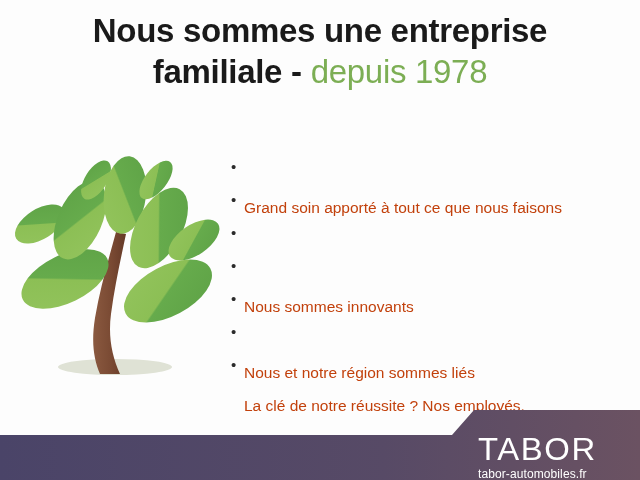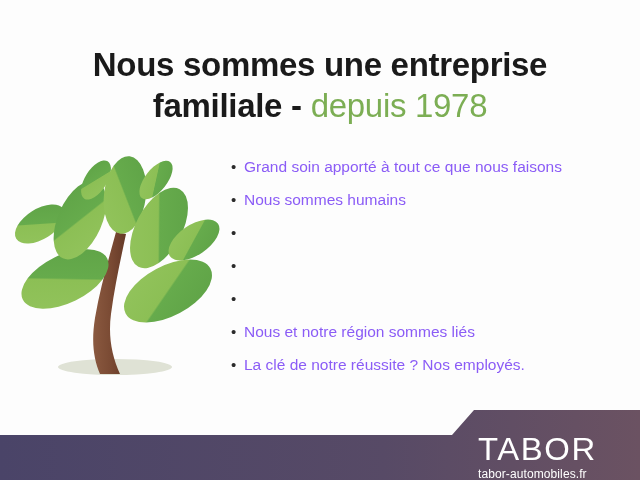--- a/index.html
+++ b/index.html
@@ -21,21 +21,21 @@
     width: 640px;
     height: 480px;
     background: #fdfdfd;
     overflow: hidden;
   }
 
   
   #title-block {
     position: absolute;
     left: 0;
-    top: 44px;
+    top: 10px;
     width: 640px;
     text-align: center;
   }
   .title-line {
     font-size: 33px;
     font-weight: bold;
     color: #1a1a1a;
     line-height: 41px;
     letter-spacing: -0.3px;
     white-space: nowrap;
@@ -65,23 +65,24 @@
   .bullet-dot {
     width: 13px;
     flex: 0 0 13px;
     color: #2b2b2b;
     font-size: 15px;
     line-height: 33px;
     text-align: left;
   }
   .bullet-text {
     font-size: 15.5px;
-    color: #8b5cf6;
+    color: #c2410c;
     line-height: 33px;
     white-space: nowrap;
+    margin-top: 41px;
   }
 
   
   #tree-illustration {
     position: absolute;
     left: 8px;
     top: 148px;
     width: 215px;
     height: 240px;
   }
@@ -183,27 +184,27 @@
     </svg>
   </div>
 
   <div id="bullet-list">
     <div class="bullet-row">
       <span class="bullet-dot">•</span>
       <span class="bullet-text">Grand soin apporté à tout ce que nous faisons</span>
     </div>
     <div class="bullet-row">
       <span class="bullet-dot">•</span>
-      <span class="bullet-text">Nous sommes humains</span>
-    </div>
-    <div class="bullet-row">
-      <span class="bullet-dot">•</span>
-    </div>
-    <div class="bullet-row">
-      <span class="bullet-dot">•</span>
+    </div>
+    <div class="bullet-row">
+      <span class="bullet-dot">•</span>
+    </div>
+    <div class="bullet-row">
+      <span class="bullet-dot">•</span>
+      <span class="bullet-text">Nous sommes innovants</span>
     </div>
     <div class="bullet-row">
       <span class="bullet-dot">•</span>
     </div>
     <div class="bullet-row">
       <span class="bullet-dot">•</span>
       <span class="bullet-text">Nous et notre région sommes liés</span>
     </div>
     <div class="bullet-row">
       <span class="bullet-dot">•</span>

